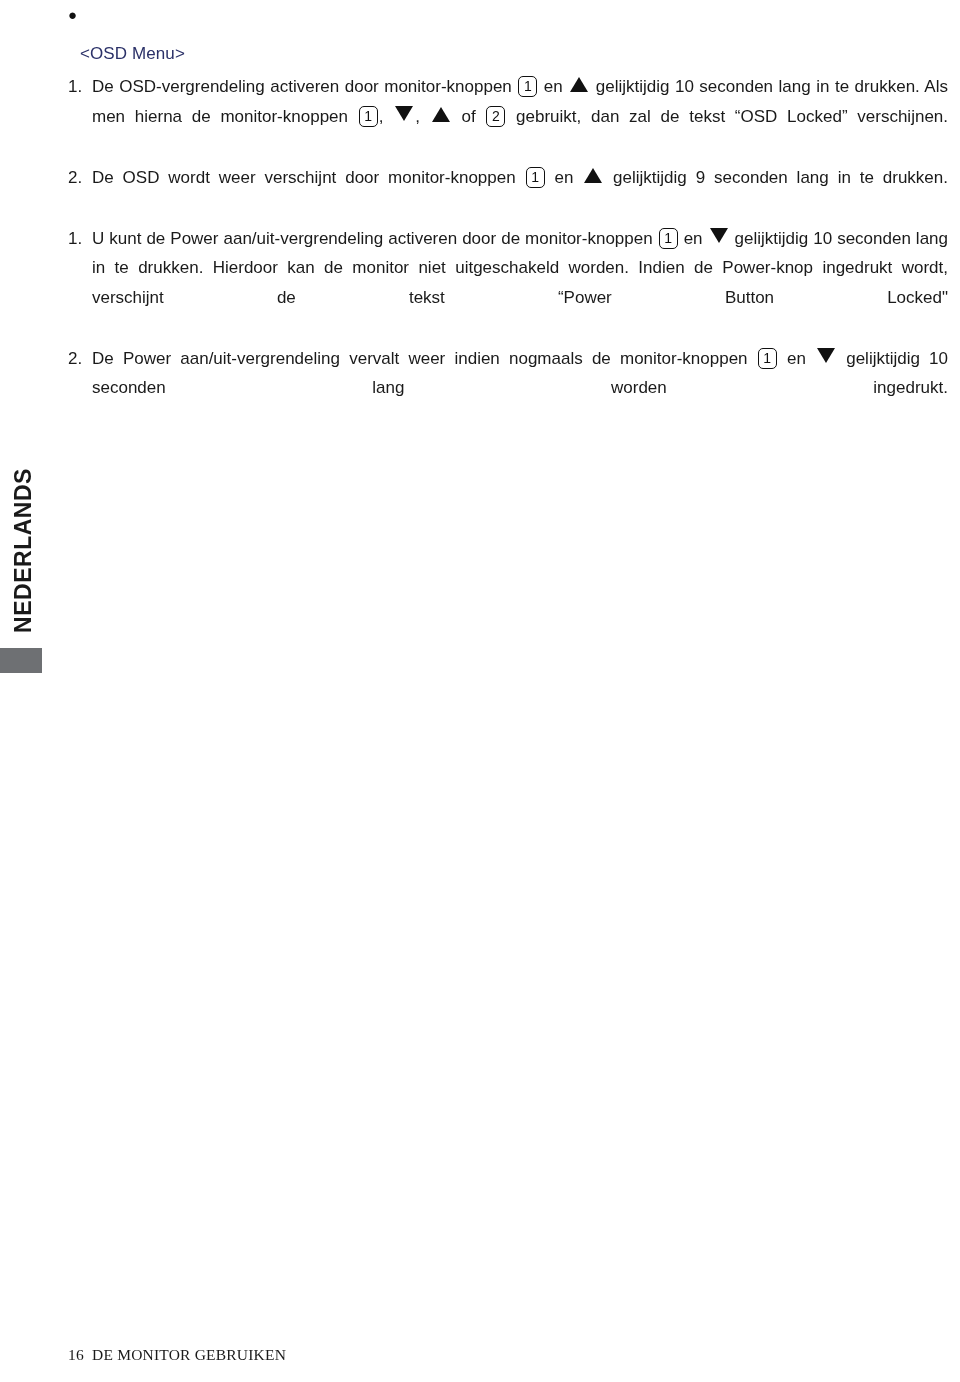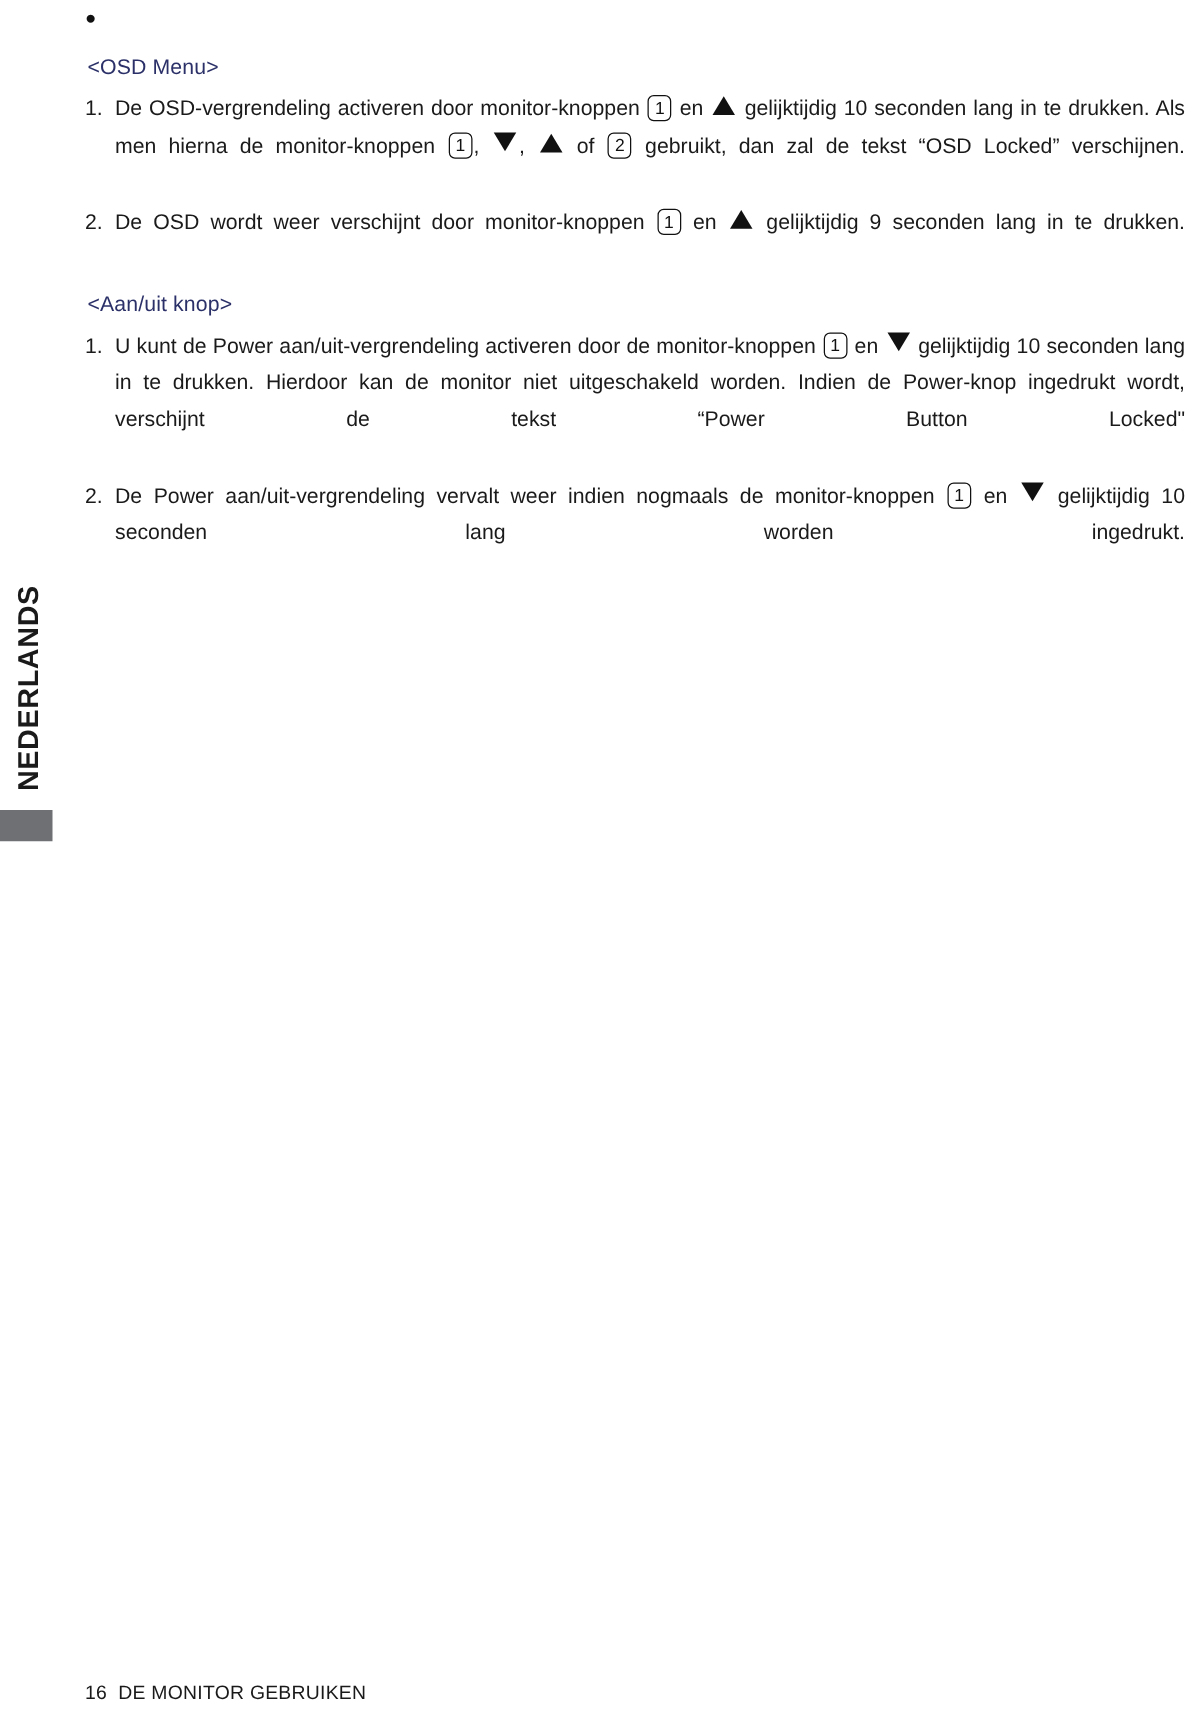--- a/index.html
+++ b/index.html
@@ -49,21 +49,21 @@
     margin-right: 8px;
     position: relative;
     top: -3px;
   }
 
   
   .sub-heading {
     font-size: 17px;
     color: #2b3168;
     line-height: 24px;
-    margin: 10px 0 6px 2px;
+    margin: 10px 0 6px 12px;
     letter-spacing: .1px;
   }
 
   
   .numlist {
     margin: 0;
     padding: 0;
     list-style: none;
   }
   .numlist > li {
@@ -161,20 +161,21 @@
 
   
   .footer {
     position: absolute;
     left: 68px;
     bottom: 18px;
     font-size: 15.5px;
     letter-spacing: .2px;
     color: #1a1a1a;
     white-space: pre;
+    font-family: Liberation Serif, serif;
   }
 </style>
 </head>
 <body>
 
 <div class="page">
 
   <div class="content">
 
     <h1 class="doc-heading">
@@ -186,21 +187,20 @@
         <ol class="numlist">
           <li>
             <span class="marker">1.</span>
             <span class="body"><span>De OSD-vergrendeling activeren door monitor-knoppen </span><span class="keycap">1</span><span> en </span><span class="tri tri-up"></span><span> gelijktijdig 10 seconden lang in te drukken. Als men hierna de monitor-knoppen </span><span class="keycap">1</span><span>, </span><span class="tri tri-down"></span><span>, </span><span class="tri tri-up"></span><span> of </span><span class="keycap">2</span><span> gebruikt, dan zal de tekst “OSD Locked” verschijnen.</span></span>
           </li>
           <li>
             <span class="marker">2.</span>
             <span class="body"><span>De OSD wordt weer verschijnt door monitor-knoppen </span><span class="keycap">1</span><span> en </span><span class="tri tri-up"></span><span> gelijktijdig 9 seconden lang in te drukken.</span></span>
           </li>
         </ol>
-        <div class="sub-heading">&lt;Aan/uit knop&gt;</div>
         <ol class="numlist">
           <li>
             <span class="marker">1.</span>
             <span class="body"><span>U kunt de Power aan/uit-vergrendeling activeren door de monitor-knoppen </span><span class="keycap">1</span><span> en </span><span class="tri tri-down"></span><span> gelijktijdig 10 seconden lang in te drukken. Hierdoor kan de monitor niet uitgeschakeld worden. Indien de Power-knop ingedrukt wordt, verschijnt de tekst “Power Button Locked"</span></span>
           </li>
           <li>
             <span class="marker">2.</span>
             <span class="body"><span>De Power aan/uit-vergrendeling vervalt weer indien nogmaals de monitor-knoppen </span><span class="keycap">1</span><span> en </span><span class="tri tri-down"></span><span> gelijktijdig 10 seconden lang worden ingedrukt.</span></span>
           </li>
         </ol>

